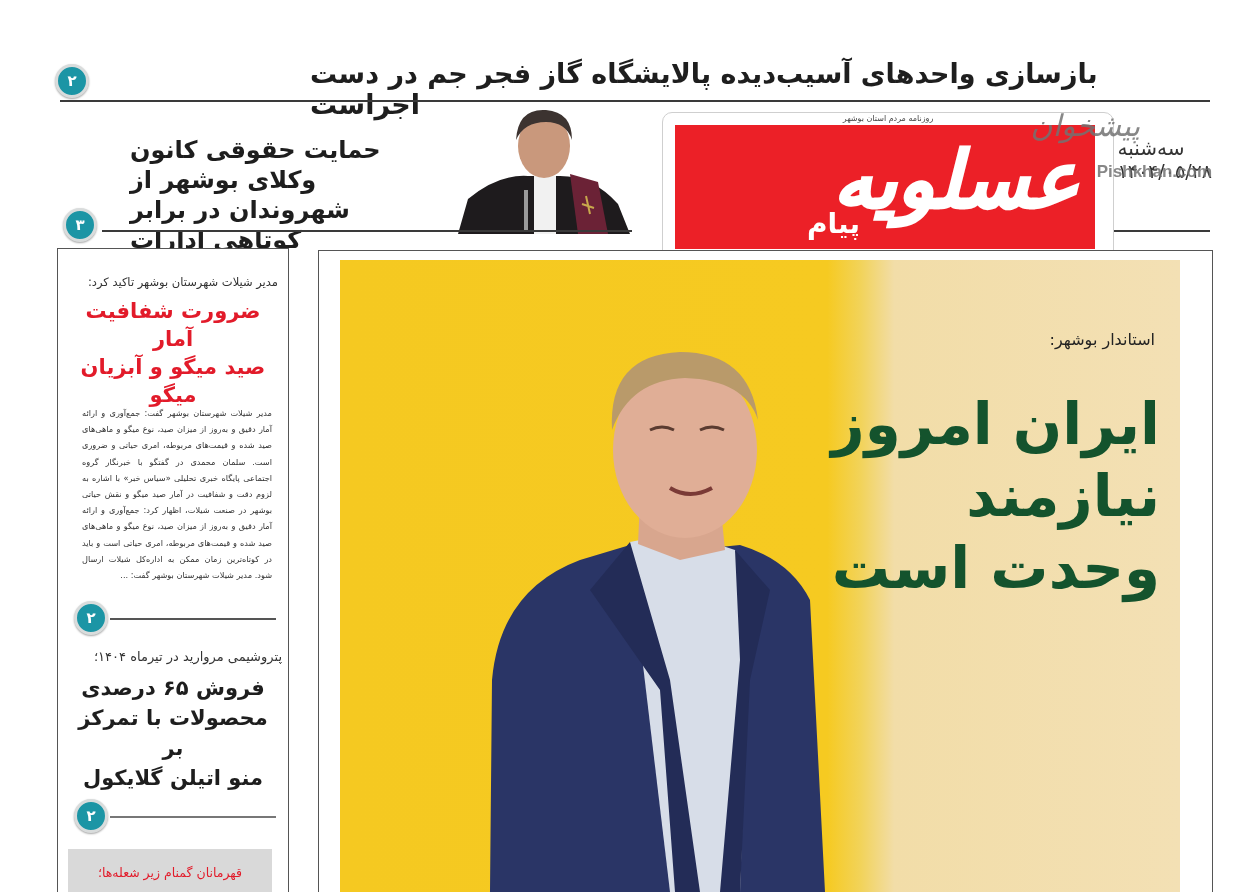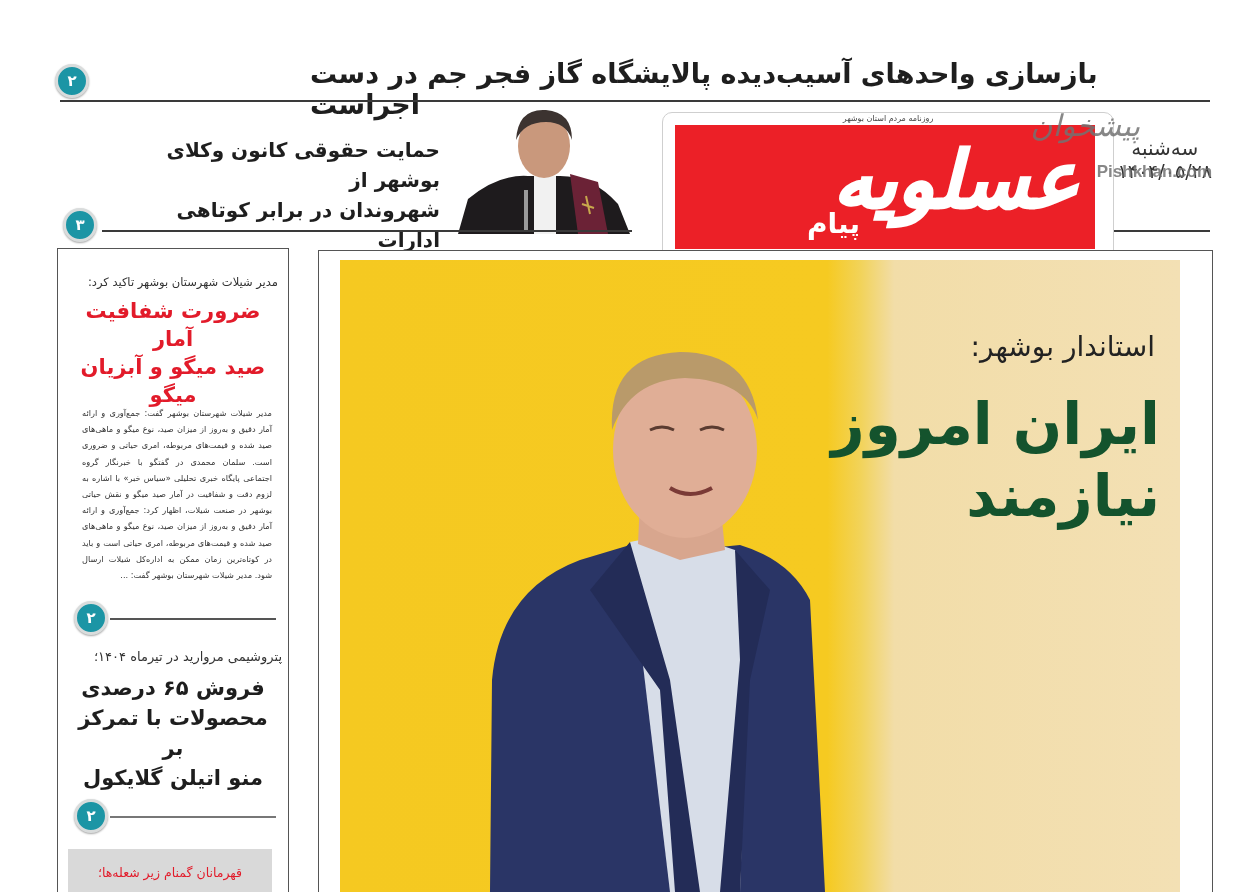--- a/index.html
+++ b/index.html
@@ -2,43 +2,43 @@
 <html><head>
 <meta charset="utf-8">
 <style>
   html,body{margin:0;padding:0;}
   body{width:1250px;height:892px;background:#ffffff;position:relative;overflow:hidden;font-family:"DejaVu Sans",sans-serif;color:#1e1e1e;}
   .abs{position:absolute;}
   .rtl{direction:rtl;}
   .badge{width:28px;height:28px;border-radius:50%;background:#1c95a5;border:3px solid #d9dcdc;box-shadow:0 1px 2px rgba(0,0,0,.35);color:#fff;font-weight:bold;font-size:15px;line-height:28px;text-align:center;}
   .hline{height:1.5px;background:#3a3a3a;}
   .top-headline{right:40px;top:58px;width:900px;text-align:left;font-weight:bold;font-size:27px;letter-spacing:-0.5px;}
-  .sub-headline{left:130px;top:135px;width:310px;text-align:right;font-weight:bold;font-size:20px;line-height:30px;}
+  .sub-headline{left:130px;top:135px;width:310px;text-align:left;font-weight:bold;font-size:24px;line-height:30px;}
   .lawyer-photo{left:458px;top:104px;width:172px;height:130px;overflow:hidden;background:#fff;}
   .masthead{left:630px;top:112px;width:450px;height:162px;border:1px solid #cfcfcf;border-radius:10px;background:#fff;margin-left:32px;}
   .mast-tag{top:1px;left:0;width:100%;text-align:center;font-size:8px;color:#444;}
   .mast-red{left:12px;top:12px;width:420px;height:124px;background:#ec2027;}
   .logo-main{right:16px;top:10px;color:#fff;font-weight:bold;font-size:78px;letter-spacing:-6px;font-family:"DejaVu Sans",sans-serif;line-height:90px;font-style:italic;-webkit-text-stroke:2px #fff;}
   .logo-sub{left:132px;top:82px;color:#fff;font-weight:bold;font-size:28px;}
   .mast-meta{left:12px;top:140px;width:420px;font-size:8px;color:#222;display:flex;justify-content:space-between;direction:ltr;}
-  .date-block{right:38px;top:136px;text-align:center;color:#333;}
+  .date-block{right:38px;top:136px;text-align:left;color:#333;}
   .dayname{font-size:20px;}
   .datenum{font-size:19px;letter-spacing:1px;}
   .wm{color:#737373;opacity:.85;}
   .wm1{right:110px;top:108px;font-size:30px;font-style:italic;font-family:"DejaVu Serif",serif;}
   .wm2{right:38px;top:162px;font-size:17px;font-weight:bold;font-family:"Liberation Sans",sans-serif;}
   .sidebar{left:57px;top:248px;width:230px;height:660px;border:1px solid #555;background:#fff;}
   .side-kicker{font-size:11.5px;color:#333;}
   .side-red{text-align:center;color:#e21b2a;font-weight:bold;font-size:21px;line-height:28px;letter-spacing:-0.5px;}
   .side-body{font-size:8.2px;line-height:16.2px;text-align:justify;color:#333;}
   .side-black{text-align:center;font-weight:bold;font-size:21px;line-height:30px;}
   .graybox{background:#d9d9d9;}
   .main-frame{left:318px;top:250px;width:893px;height:660px;border:1px solid #555;background:#fff;}
   .main-photo{left:340px;top:260px;width:840px;height:632px;background:linear-gradient(90deg,#f5c921 0%,#f6ca21 58%,#f2d35a 62%,#f2dda8 66%,#f3e0b4 100%);overflow:hidden;}
-  .kicker{right:95px;top:330px;font-size:28px;color:#222;text-align:right;}
+  .kicker{right:95px;top:330px;font-size:16px;color:#222;text-align:right;}
   .main-headline{right:90px;top:388px;width:330px;text-align:right;font-weight:bold;font-size:58px;line-height:72px;letter-spacing:-3px;color:#14532d;}
 </style>
 </head>
 <body>
 
 <div class="abs badge" style="left:55px;top:64px;">۲</div>
 <div class="abs rtl top-headline">بازسازی واحدهای آسیب‌دیده پالایشگاه گاز فجر جم در دست اجراست</div>
 <div class="abs hline" style="left:60px;top:100px;width:1150px;"></div>
 
 <div class="abs rtl sub-headline">
@@ -125,13 +125,14 @@
     <path d="M272,170 Q268,95 340,92 Q410,92 418,160 Q405,120 345,118 Q290,120 272,170 Z" fill="#b99a6a"></path>
 
     <path d="M310,170 Q322,164 334,170 M360,170 Q372,164 384,170" stroke="#5a3b30" stroke-width="3" fill="none"></path>
     <path d="M330,228 Q350,240 372,228" stroke="#7a3a36" stroke-width="4" fill="none"></path>
   </svg>
 </div>
 <div class="abs rtl kicker">استاندار بوشهر:</div>
 <div class="abs rtl main-headline">
   <div>ایران امروز</div>
   <div>نیازمند</div>
+  <div>وحدت است</div>
 </div>
 
 </body></html>

